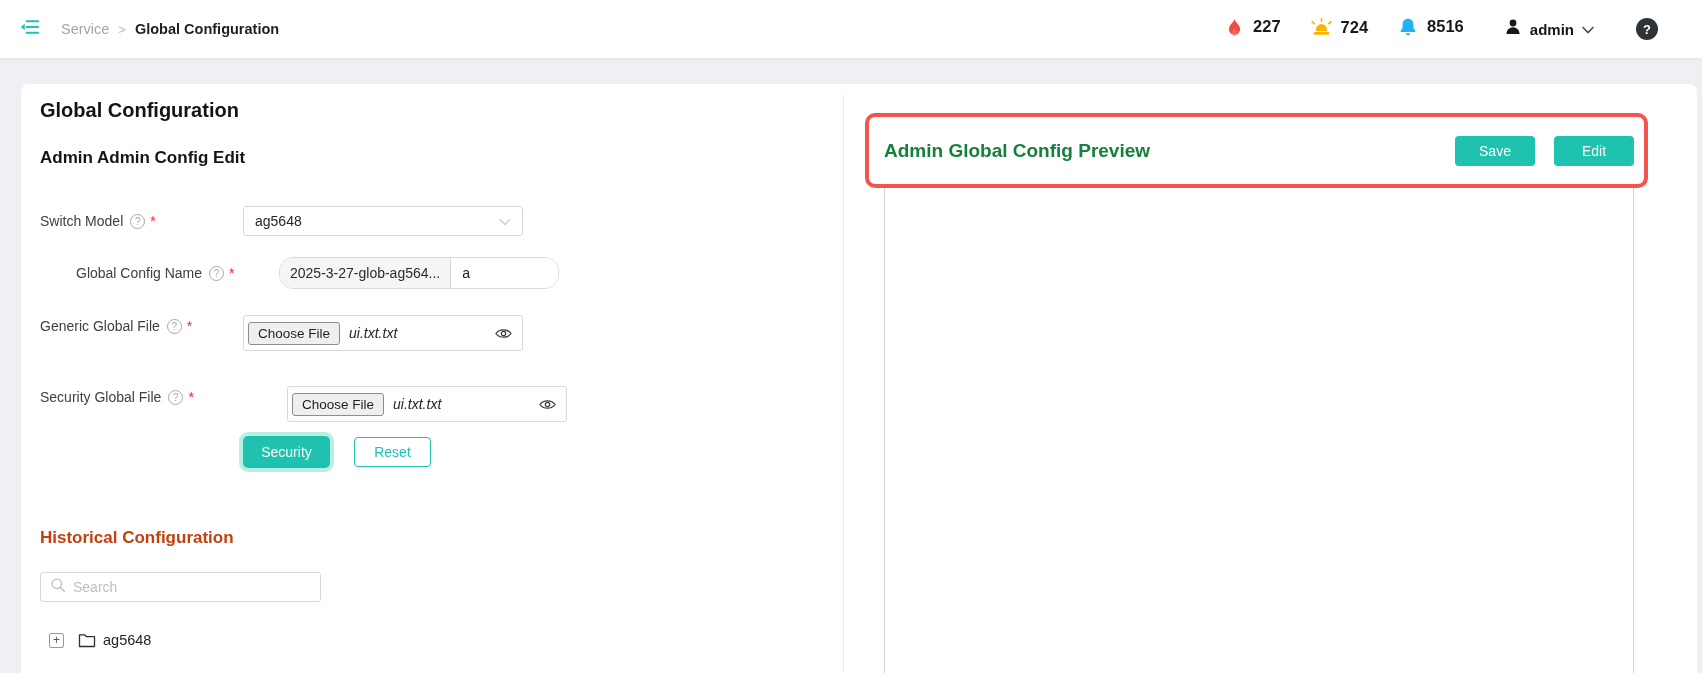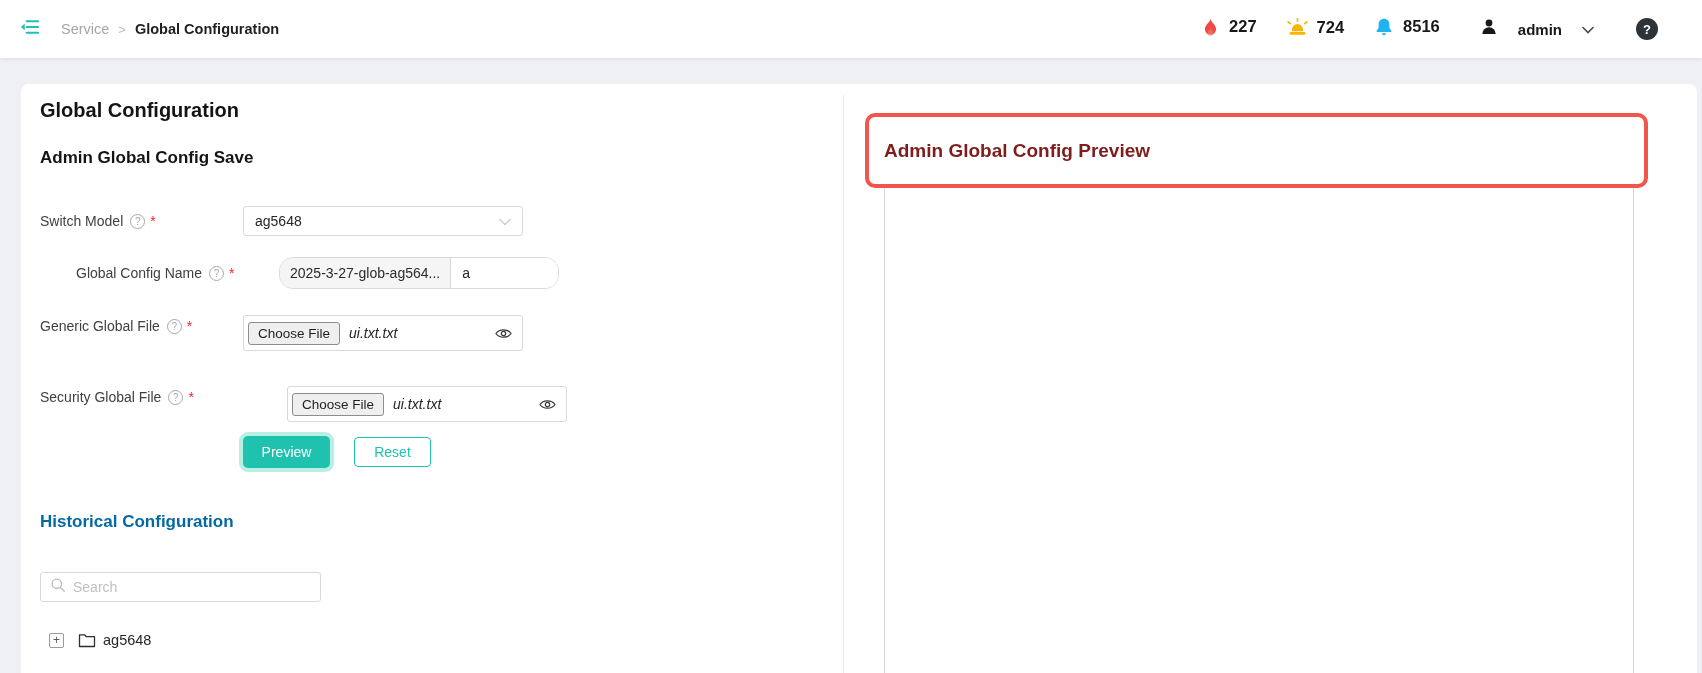--- a/index.html
+++ b/index.html
@@ -15,21 +15,21 @@
   }
   .header-left { display:flex; align-items:center; gap:22px; }
   .menu-btn { display:flex; align-items:center; cursor:pointer; }
   .breadcrumb { display:flex; align-items:center; gap:9px; font-size:14.5px; }
   .crumb-parent { color:#a6a6a6; }
   .crumb-sep { color:#b9b9b9; font-size:13px; }
   .crumb-current { color:#1f1f1f; font-weight:700; }
   .header-right { display:flex; align-items:center; }
   .stat { display:flex; align-items:flex-start; gap:9px; margin-left:30px; }
   .stat-count { font-size:16.5px; font-weight:700; color:#17181a; }
-  .user-chip { display:flex; align-items:center; gap:20px; margin-left:40px; cursor:pointer; }
+  .user-chip { display:flex; align-items:center; gap:8px; margin-left:40px; cursor:pointer; }
   .user-name { font-size:15px; font-weight:700; color:#17181a; }
   .help-btn {
     width:22px; height:22px; border-radius:50%; background:#2e3338; color:#fff;
     font-size:13px; font-weight:700; display:flex; align-items:center; justify-content:center;
     margin-left:42px; cursor:pointer;
   }
 
   
   .card {
     position:absolute; left:21px; top:84px; width:1676px; height:610px;
@@ -79,21 +79,21 @@
   .eye-btn { display:flex; align-items:center; cursor:pointer; }
 
   .btn-row { position:absolute; left:222px; top:352px; display:flex; align-items:center; gap:24px; }
   .btn { border:none; border-radius:4px; font-size:14px; cursor:pointer; font-family:inherit; }
   .btn-generate {
     width:87px; height:32px; background:var(--accent); color:#fff;
     box-shadow:0 0 0 4px #b9eee3; border-radius:5px;
   }
   .btn-reset { width:77px; height:30px; background:#fff; border:1px solid var(--accent); color:var(--accent); }
 
-  .history-title { position:absolute; left:19px; top:428px; font-size:17px; font-weight:700; color:#0369a1; }
+  .history-title { position:absolute; left:19px; top:444px; font-size:17px; font-weight:700; color:#c2410c; }
   .search-box {
     position:absolute; left:19px; top:488px; width:281px; height:30px; border:1px solid #d9d9d9;
     border-radius:3px; background:#fff; display:flex; align-items:center; padding:0 9px; gap:7px;
   }
   .search-input { border:none; outline:none; flex:1; min-width:0; font-size:14px; color:#595959; font-family:inherit; }
   .search-input::placeholder { color:#bfbfbf; }
 
   .tree-row { position:absolute; left:28px; top:545px; display:flex; align-items:center; height:22px; }
   .expander {
     width:15px; height:15px; border:1px solid #9a9a9a; border-radius:2px; background:#fdfdfd;
@@ -103,21 +103,21 @@
   .tree-folder { margin-left:14px; display:flex; align-items:center; }
   .tree-label { margin-left:7px; font-size:14.5px; color:#262626; cursor:pointer; }
 
   
   .highlight-box {
     position:absolute; left:21px; top:18px; width:783px; height:75px;
     border:4px solid var(--highlight); border-radius:10px; background:#fff;
     display:flex; align-items:center; justify-content:space-between;
     padding:0 10px 0 15px; z-index:2;
   }
-  .preview-title { font-size:19px; font-weight:700; color:#7f1d1d; }
+  .preview-title { font-size:19px; font-weight:700; color:#15803d; }
   .preview-actions { display:flex; align-items:center; gap:19px; }
   .btn-save, .btn-edit { width:80px; height:30px; background:var(--accent); color:#fff; }
   .preview-box {
     position:absolute; left:40px; top:85px; width:750px; bottom:-20px;
     border:1px solid #d4d4d4; border-radius:4px; background:#fff; z-index:1;
     padding:10px; font-size:13px; color:#444; white-space:pre-wrap;
   }
 </style>
 </head>
 <body>
@@ -195,21 +195,21 @@
       <div class="help-btn">
         <span>?</span>
       </div>
     </div>
   </div>
 
   <div class="card">
 
     <div class="col-left">
       <div class="panel-title">Global Configuration</div>
-      <div class="panel-subtitle">Admin Global Config Save</div>
+      <div class="panel-subtitle">Admin Admin Config Edit</div>
 
       <div class="form-row row-1">
         <div class="field-label">
           <span>Switch Model</span>
           <span class="help-circle">?</span>
           <span class="req-mark">*</span>
         </div>
         <div class="select-box">
           <span class="sel-value">ag5648</span>
           <span>
@@ -262,21 +262,21 @@
           <span class="eye-btn">
             <svg width="17" height="13" viewBox="0 0 18 13">
               <path d="M1 6.5 C4.5 1.3 13.5 1.3 17 6.5 C13.5 11.7 4.5 11.7 1 6.5 Z" fill="none" stroke="#3a3a3a" stroke-width="1.3"></path>
               <circle cx="9" cy="6.5" r="2.3" fill="none" stroke="#3a3a3a" stroke-width="1.3"></circle>
             </svg>
           </span>
         </div>
       </div>
 
       <div class="btn-row">
-        <button class="btn btn-generate">Preview</button>
+        <button class="btn btn-generate">Security</button>
         <button class="btn btn-reset">Reset</button>
       </div>
 
       <div class="history-title">Historical Configuration</div>
       <div class="search-box">
         <span>
           <svg width="16" height="16" viewBox="0 0 16 16">
             <circle cx="6.8" cy="6.8" r="4.7" fill="none" stroke="#bdbdbd" stroke-width="1.4"></circle>
             <line x1="10.4" y1="10.4" x2="14.3" y2="14.3" stroke="#bdbdbd" stroke-width="1.4" stroke-linecap="round"></line>
           </svg>
@@ -291,18 +291,22 @@
             <path d="M1.5 13.5 V1.8 h5.1 l1.8 1.9 h8.1 v9.8 z" fill="none" stroke="#2f2f2f" stroke-width="1.3" stroke-linejoin="round"></path>
           </svg>
         </span>
         <span class="tree-label">ag5648</span>
       </div>
     </div>
 
     <div class="col-right">
       <div class="highlight-box">
         <span class="preview-title">Admin Global Config Preview</span>
+        <div class="preview-actions">
+          <button class="btn btn-save">Save</button>
+          <button class="btn btn-edit">Edit</button>
+        </div>
       </div>
       <div class="preview-box"></div>
     </div>
 
   </div>
 </div>
 
 </body></html>

